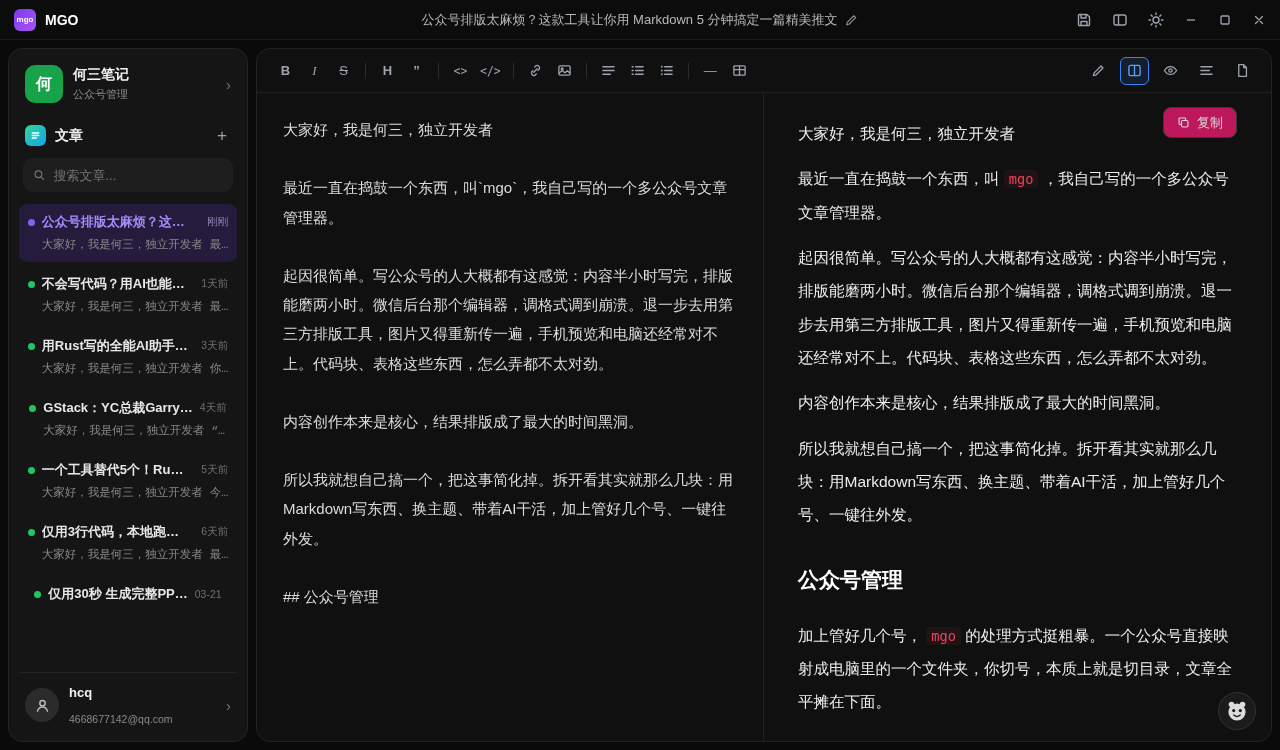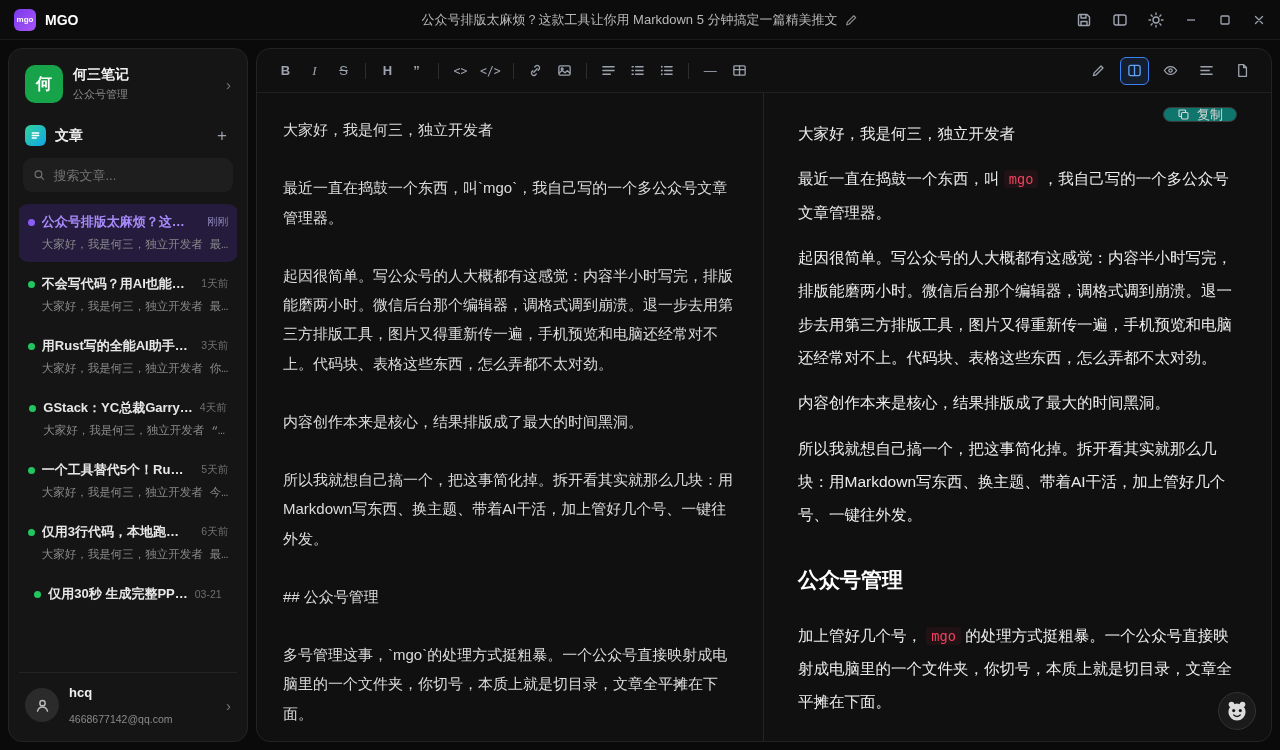--- a/index.html
+++ b/index.html
@@ -136,22 +136,22 @@
     font-size:15.5px; line-height:2.15; color:#ececec;
   }
   .preview p { margin-bottom:12px; }
   .preview h2 { font-size:21px; font-weight:700; color:#fff; margin:26px 0 16px; }
   .inline-code {
     color:#f43f5e; background:rgba(244,63,94,.08);
     font-family:"DejaVu Sans Mono",monospace; font-size:.88em;
     padding:1px 5px; border-radius:4px;
   }
   .copy-btn {
-    position:absolute; top:14px; right:34px; height:15px; padding:0 13px;
-    background:#0f766e; border:1px solid #3a3a3a; border-radius:8px;
+    position:absolute; top:14px; right:34px; height:31px; padding:0 13px;
+    background:#be185d; border:1px solid #3a3a3a; border-radius:8px;
     display:flex; align-items:center; gap:7px;
     font-size:13px; color:#d6d6d6; cursor:pointer; z-index:2;
   }
 
   
   .ai-fab {
     position:fixed; right:24px; bottom:20px; width:38px; height:38px;
     border-radius:50%; background:#1b1b1b; border:1px solid #333;
     display:flex; align-items:center; justify-content:center; cursor:pointer;
   }
@@ -403,21 +403,20 @@
 
     <div class="split">
 
       <div class="editor">
         <p>大家好，我是何三，独立开发者</p>
         <p>最近一直在捣鼓一个东西，叫`mgo`，我自己写的一个多公众号文章管理器。</p>
         <p>起因很简单。写公众号的人大概都有这感觉：内容半小时写完，排版能磨两小时。微信后台那个编辑器，调格式调到崩溃。退一步去用第三方排版工具，图片又得重新传一遍，手机预览和电脑还经常对不上。代码块、表格这些东西，怎么弄都不太对劲。</p>
         <p>内容创作本来是核心，结果排版成了最大的时间黑洞。</p>
         <p>所以我就想自己搞一个，把这事简化掉。拆开看其实就那么几块：用Markdown写东西、换主题、带着AI干活，加上管好几个号、一键往外发。</p>
         <p>## 公众号管理</p>
-        <p>多号管理这事，`mgo`的处理方式挺粗暴。一个公众号直接映射成电脑里的一个文件夹，你切号，本质上就是切目录，文章全平摊在下面。</p>
 
       </div>
 
       <div class="preview">
         <div class="copy-btn">
           <svg width="13" height="13" viewBox="0 0 16 16" fill="none" stroke="currentColor" stroke-width="1.4">
             <rect x="5.5" y="5.5" width="8" height="8" rx="1.5"></rect>
               <path d="M10.5 5.5v-2a1 1 0 00-1-1h-6a1 1 0 00-1 1v6a1 1 0 001 1h2"></path>
           </svg>
           <span>复制</span>

